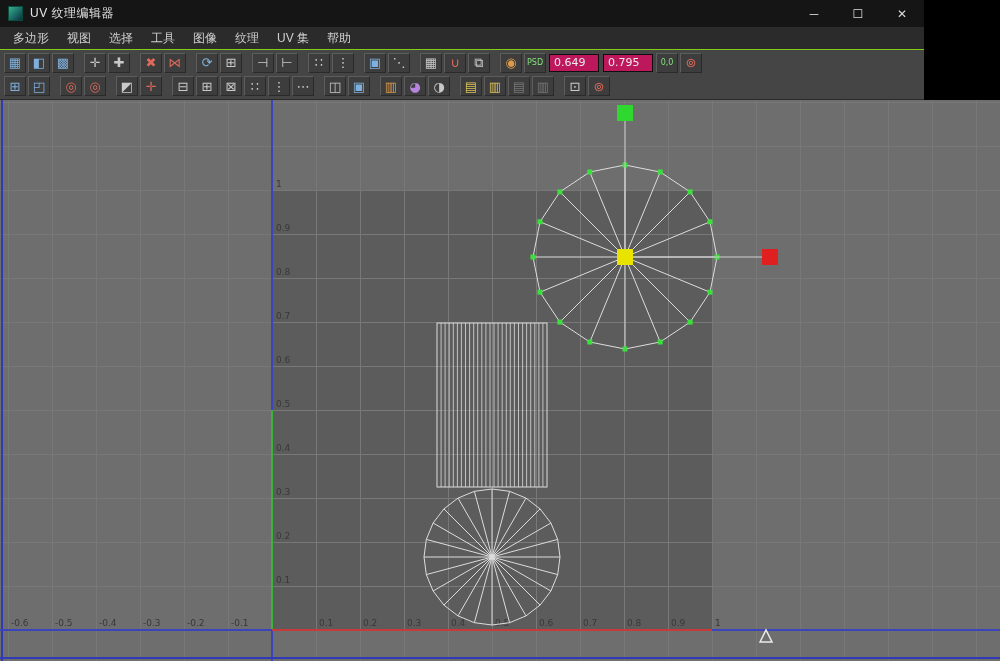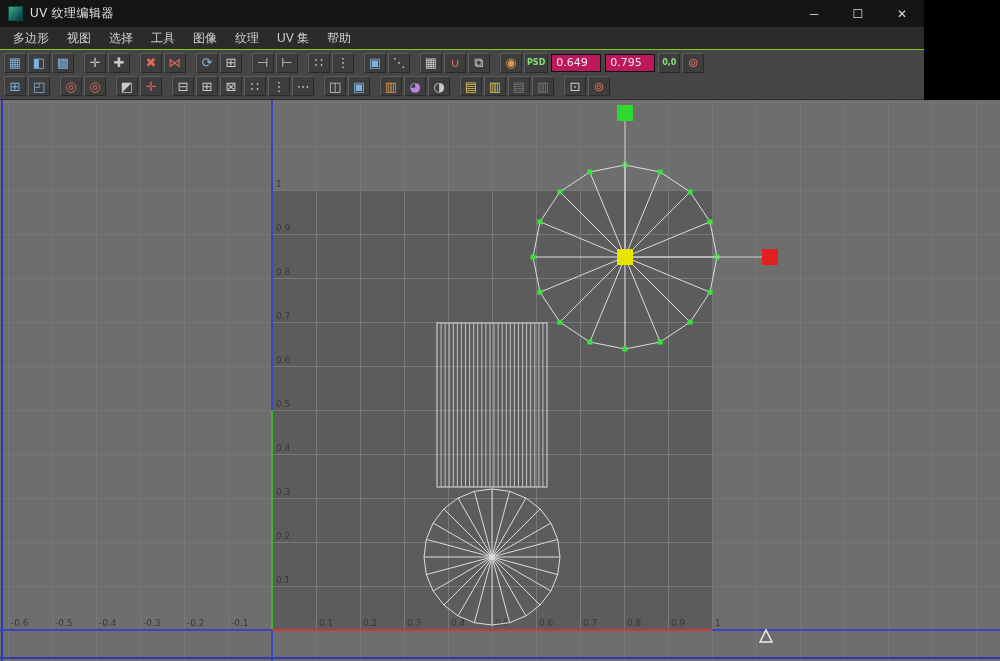--- a/index.html
+++ b/index.html
@@ -15,21 +15,21 @@
   .win-btn { width:44px; height:100%; display:flex; align-items:center; justify-content:center; color:#dcdcdc; font-size:12px; cursor:default; }
 
   
   .menubar { height:23px; background:#2b2b2b; display:flex; align-items:center; padding-left:4px; border-bottom:1px solid #84cc16; flex:0 0 auto; }
   .menu-item { padding:0 9px; font-size:12px; color:#cfcfcf; line-height:23px; cursor:default; }
 
   
   .toolbar { height:50px; background:#454545; padding:2px 3px 2px 4px; display:flex; flex-direction:column; gap:2px; flex:0 0 auto; border-bottom:1px solid #2a2a2a; }
   .tb-row { display:flex; align-items:center; height:22px; gap:2px; }
   .tb-btn { min-width:22px; height:20px; background:#3d3d3d; border:1px solid; border-color:#5d5d5d #2a2a2a #2a2a2a #5d5d5d; display:flex; align-items:center; justify-content:center; font-size:13px; line-height:1; cursor:default; font-family:"DejaVu Sans",sans-serif; }
-  .tb-btn.small { font-size:8px; font-weight:bold; padding:0 2px; letter-spacing:0; }
+  .tb-btn.small { font-size:8px; font-weight:normal; padding:0 2px; letter-spacing:0; }
   .tb-sep { width:6px; height:20px; flex:0 0 auto; }
   .tb-field { width:50px; height:18px; background:#be185d; border:1px solid #0f0f0f; color:#ececec; font-size:11px; padding:0 4px; font-family:"DejaVu Sans",sans-serif; margin:0 1px; }
 
   
   .canvas-wrap { flex:1 1 auto; position:relative; background:#6e6e6e; }
   #uv-canvas { display:block; }
   #uv-canvas text { font-family:"DejaVu Sans",sans-serif; }
 </style>
 </head>
 <body>

